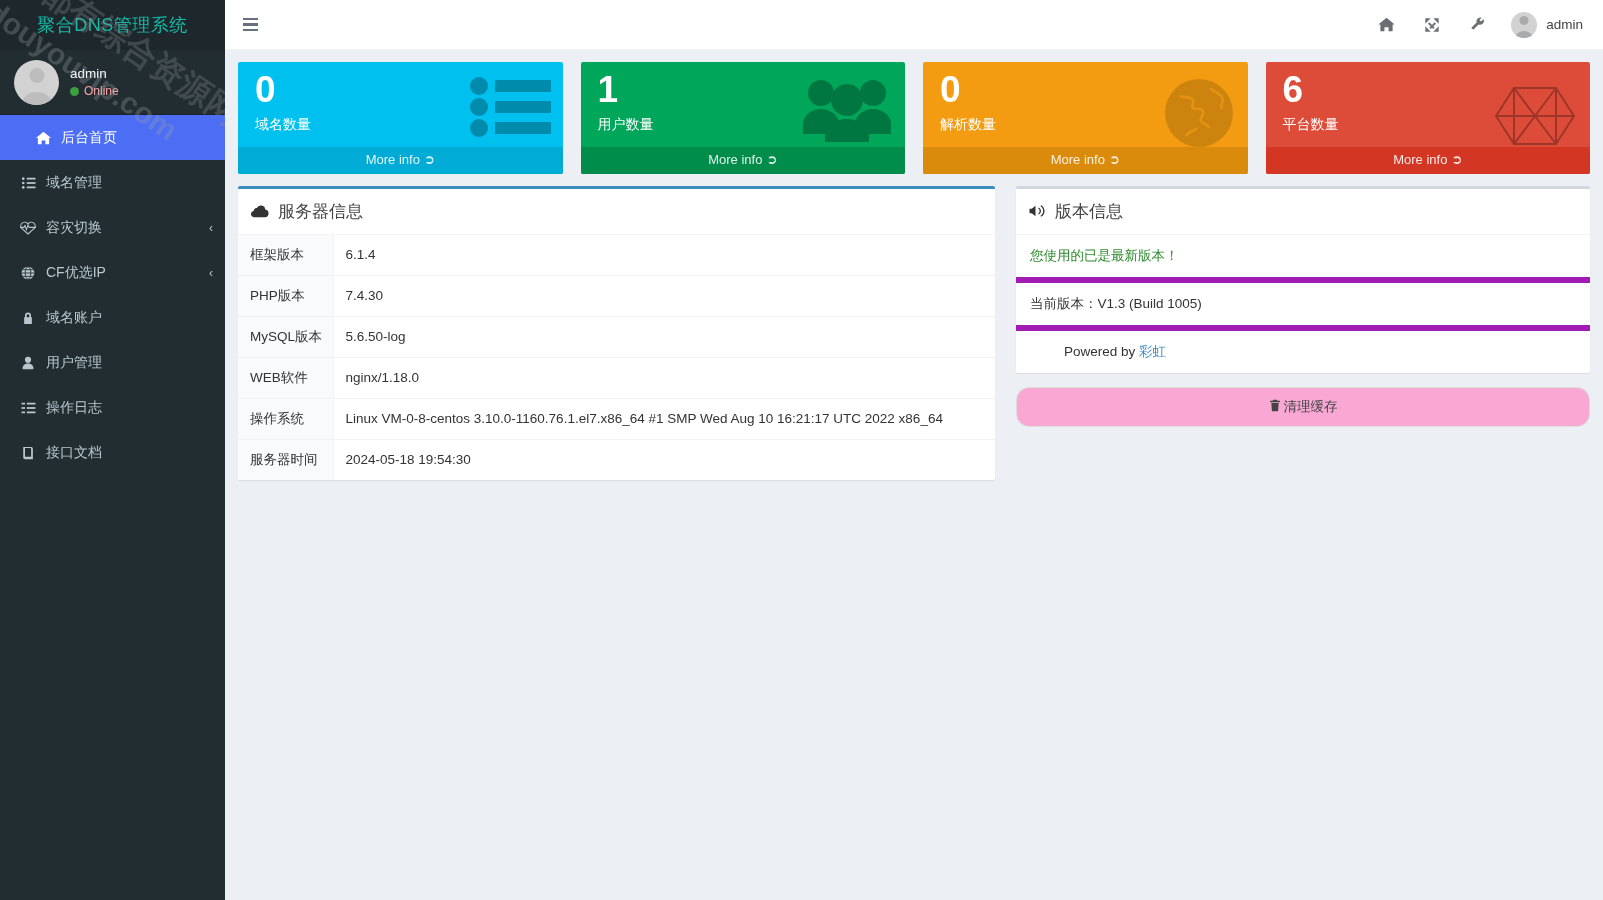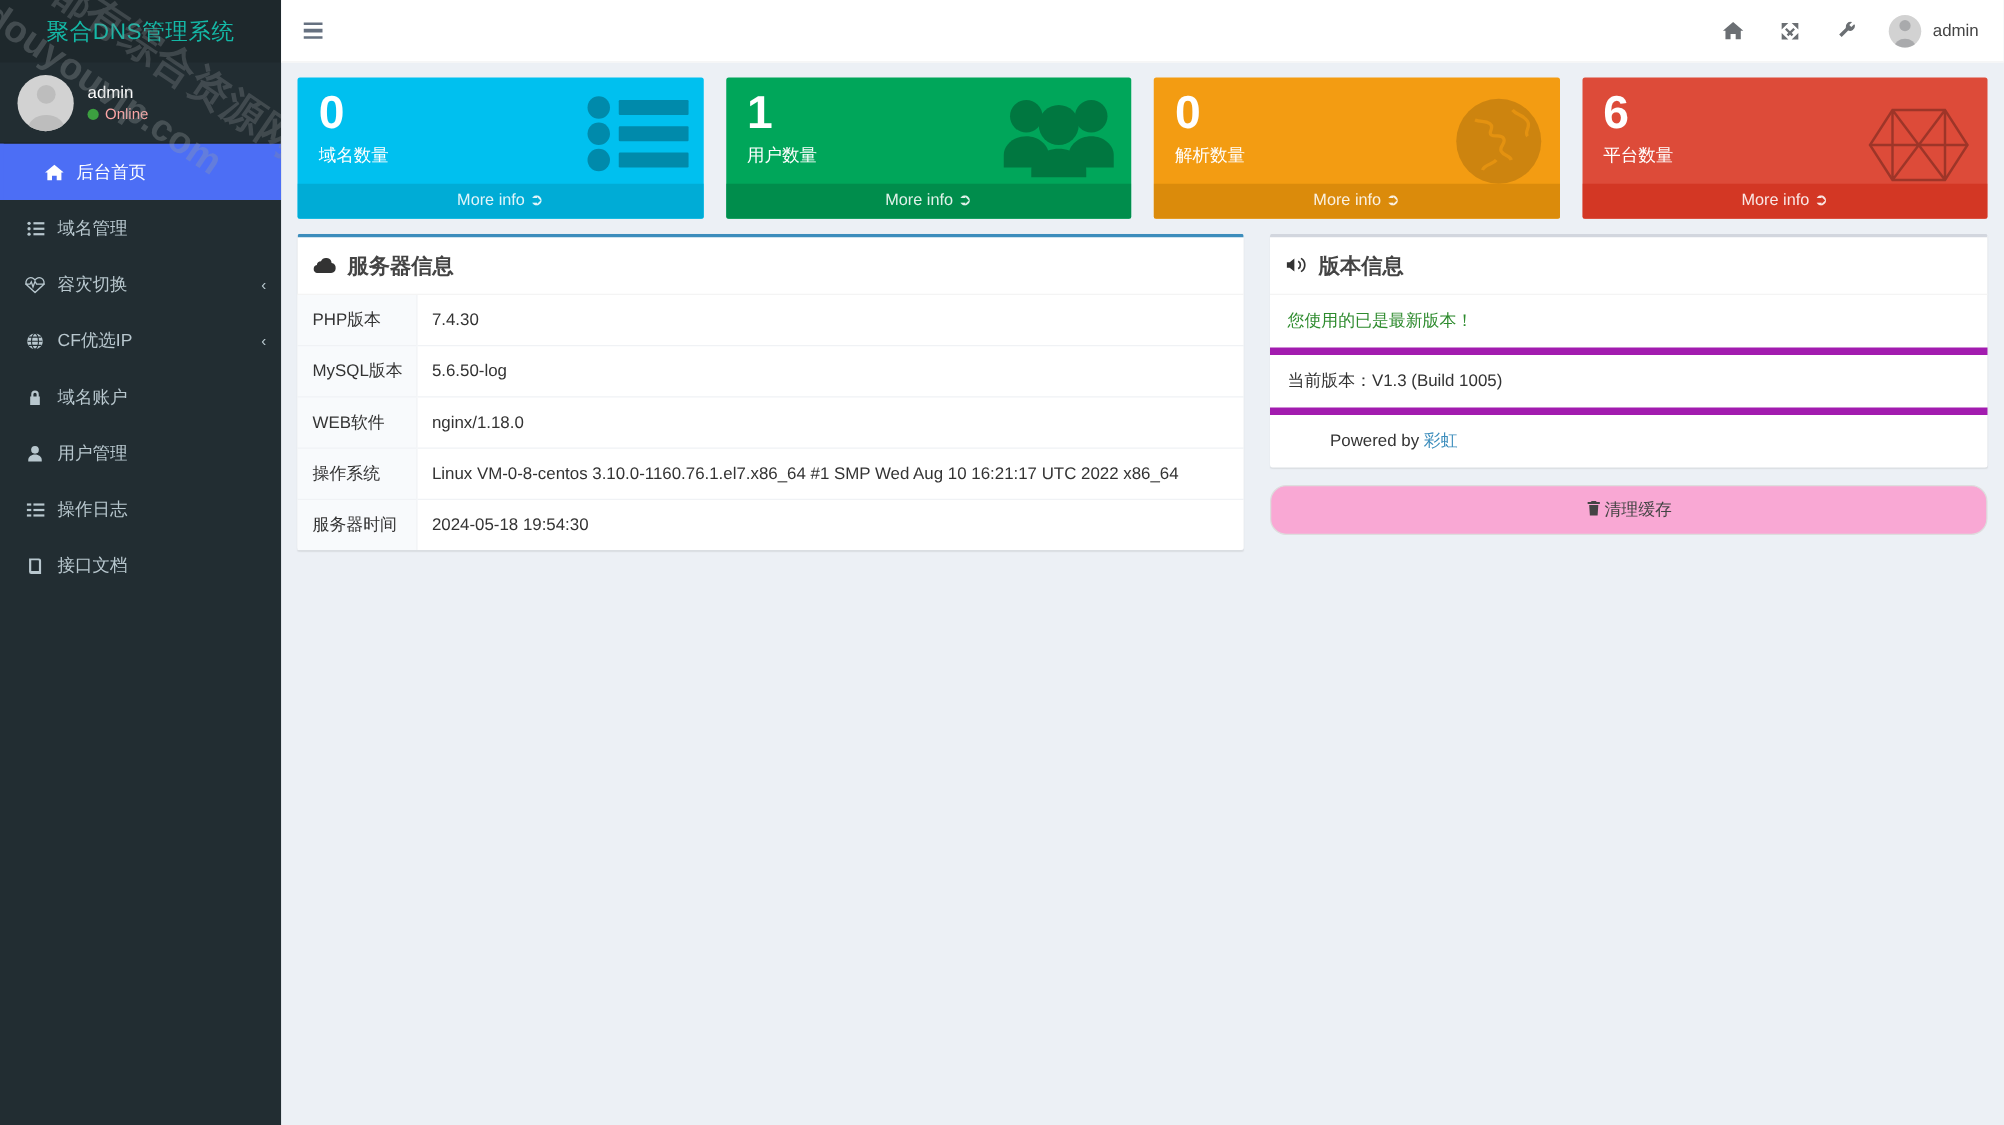--- a/index.html
+++ b/index.html
@@ -142,21 +142,21 @@
   
   .row2 { display: flex; gap: 21px; margin-top: 12px; }
   .col-left { width: 757px; }
   .col-right { flex: 1; }
   .box { background: #fff; border-top: 3px solid #d2d6de; border-radius: 2px; box-shadow: 0 1px 1px rgba(0,0,0,.08); }
   .box.primary { border-top-color: #3c8dbc; }
   .box-header {
     padding: 11px 12px; display: flex; align-items: center; gap: 9px;
     border-bottom: 1px solid #f4f4f4;
   }
-  .box-title { font-size: 17px; color: #444; font-weight: bold; }
+  .box-title { font-size: 17px; color: #444; font-weight: normal; }
   .box-header .hic { font-size: 15px; color: #333; display: inline-flex; }
 
   table.info { width: 100%; border-collapse: collapse; font-size: 13.5px; color: #333; }
   table.info tr { border-bottom: 1px solid #f0f2f5; }
   table.info tr:last-child { border-bottom: none; }
   table.info td { padding: 11px 10px 11px 12px; }
   table.info td.k { width: 95px; background: #f8fafc; color: #333; border-right: 1px solid #f0f2f5; }
   table.info td.v { color: #333; }
 
   .vlist { font-size: 13.5px; color: #333; }
@@ -399,20 +399,24 @@
               <span class="hic">
                 <svg width="19" height="14" viewBox="0 0 24 16" fill="#333">
                     <path d="M19.3 6.1A5.6 5.6 0 0 0 8.6 4.3 4.3 4.3 0 0 0 4.4 8 4.1 4.1 0 0 0 4.4 16h14.5a5 5 0 0 0 .4-9.9z"></path>
                   </svg>
               </span>
               <span class="box-title">服务器信息</span>
             </div>
             <table class="info">
               <tbody id="server-rows">
                   <tr>
+                    <td class="k">框架版本</td>
+                    <td class="v">6.1.4</td>
+                  </tr>
+                  <tr>
                     <td class="k">PHP版本</td>
                     <td class="v">7.4.30</td>
                   </tr>
                   <tr>
                     <td class="k">MySQL版本</td>
                     <td class="v">5.6.50-log</td>
                   </tr>
                   <tr>
                     <td class="k">WEB软件</td>
                     <td class="v">nginx/1.18.0</td>

